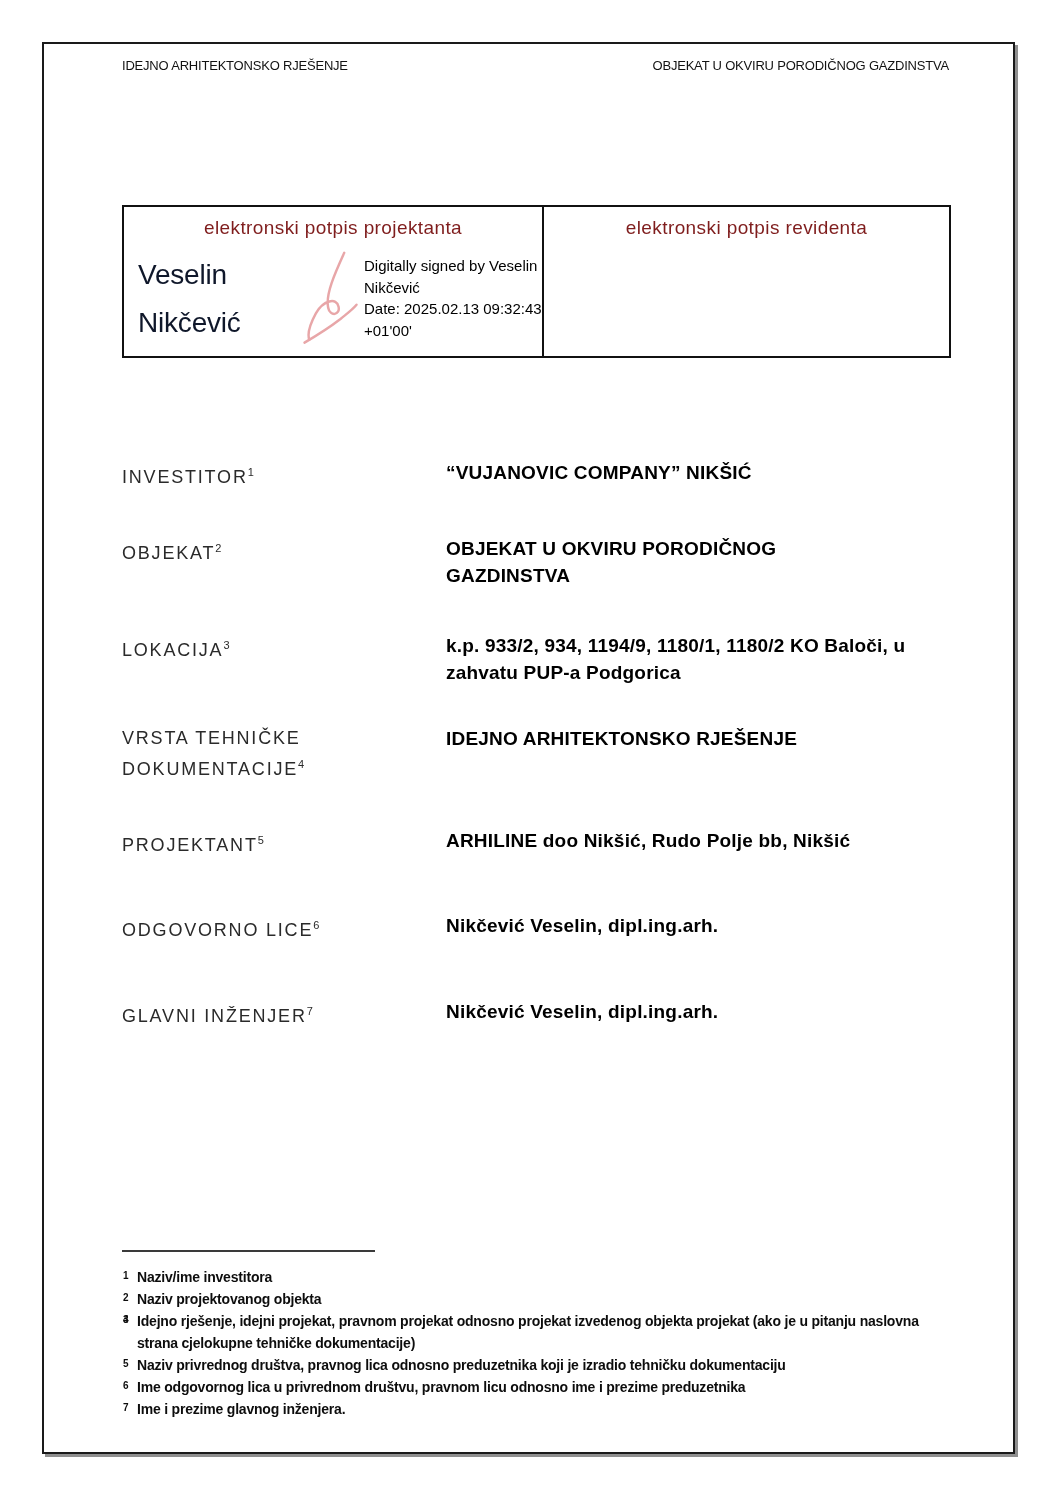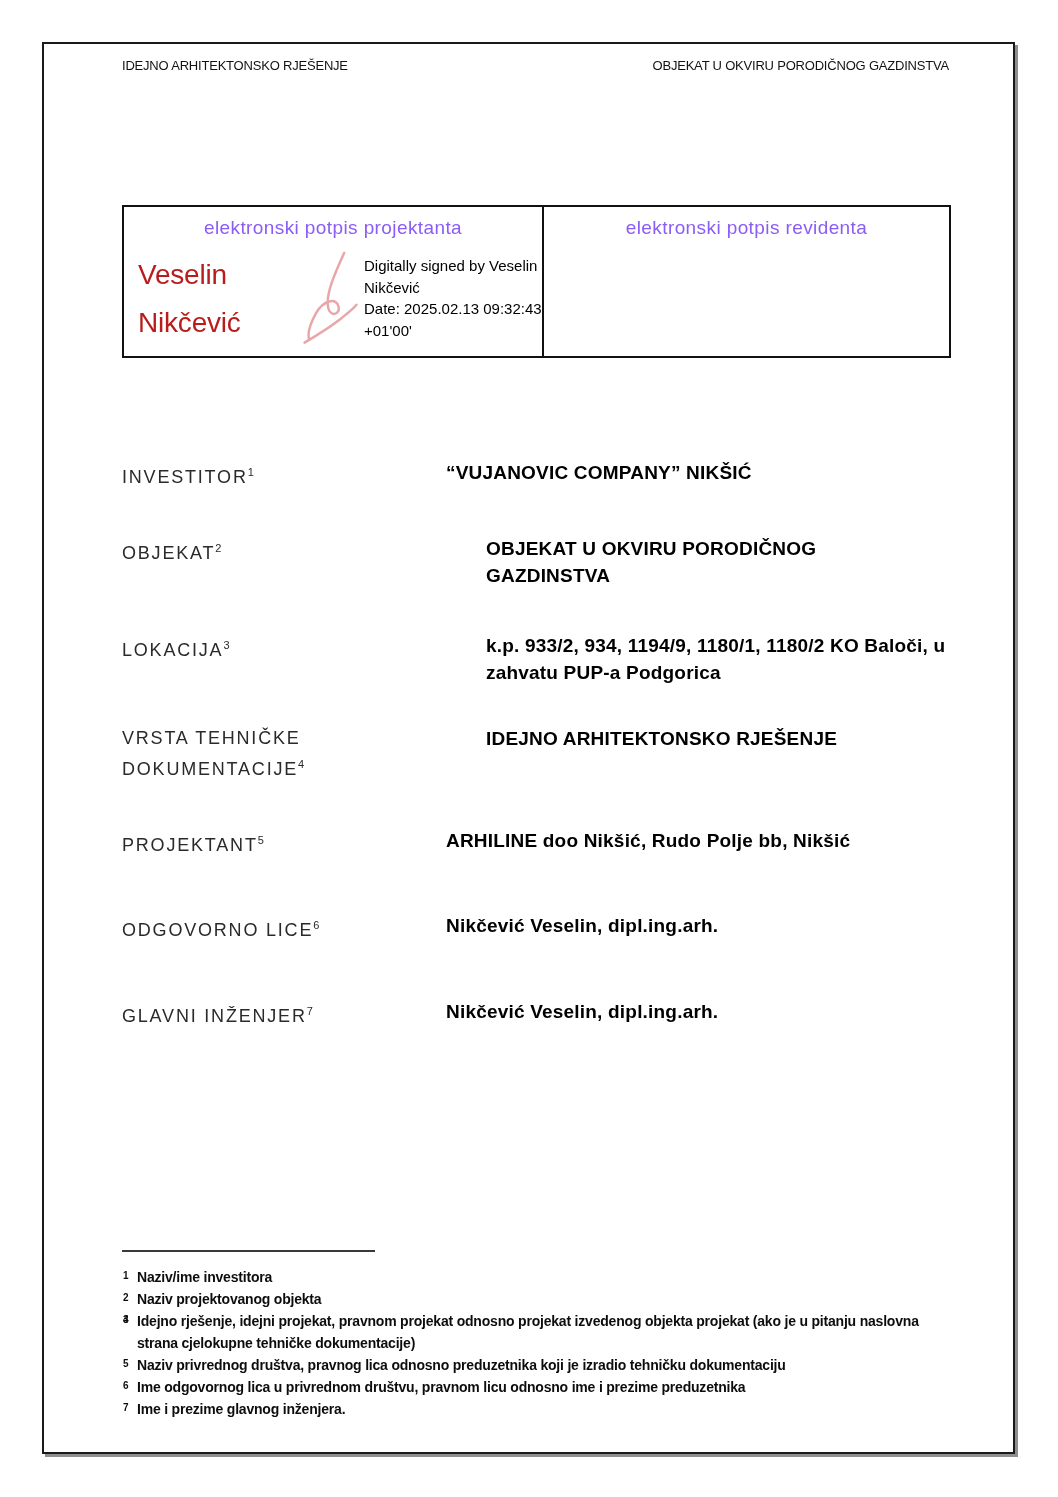--- a/index.html
+++ b/index.html
@@ -31,37 +31,37 @@
     position: absolute; top: 161px; left: 78px;
     width: 829px; height: 153px;
     border: 2px solid #111;
     display: flex;
   }
   .sigcell { position: relative; height: 100%; }
   .sigcell.left  { width: 420px; border-right: 2px solid #111; }
   .sigcell.right { flex: 1; }
   .sigcell-header {
     margin-top: 10px; text-align: center;
-    font-size: 19px; letter-spacing: 0.4px; color: #8b5cf6;
+    font-size: 19px; letter-spacing: 0.4px; color: #7f1d1d;
   }
   .signer-name {
     position: absolute; left: 14px; top: 44px; width: 155px;
-    font-size: 28px; line-height: 48px; color: #b91c1c;
+    font-size: 28px; line-height: 48px; color: #0f172a;
     letter-spacing: -0.2px;
   }
   .sig-flourish { position: absolute; left: 178px; top: 42px; width: 58px; height: 104px; }
   .sig-details {
     position: absolute; left: 240px; top: 48px; width: 196px;
     font-size: 15px; line-height: 21.5px; color: #000000;
   }
   
   .fields { position: absolute; top: 400px; left: 78px; width: 845px; }
   .field-row { display: flex; align-items: flex-start; }
   .field-row.h1 { min-height: 30px; }
-  .field-row.h2 { min-height: 56px; gap: 40px; }
+  .field-row.h2 { min-height: 56px; }
   .mt15 { margin-top: 15px; } .mt45 { margin-top: 45px; }
   .mt41 { margin-top: 41px; } .mt37 { margin-top: 37px; }
   .mt54 { margin-top: 54px; } .mt55 { margin-top: 55px; }
   .field-label {
     flex: 0 0 300px;
     font-size: 18px; line-height: 26px; letter-spacing: 1.8px;
     color: #2a2a2a; font-weight: 400;
   }
   .field-label sup { font-size: 11px; letter-spacing: 0; }
   .field-value {

